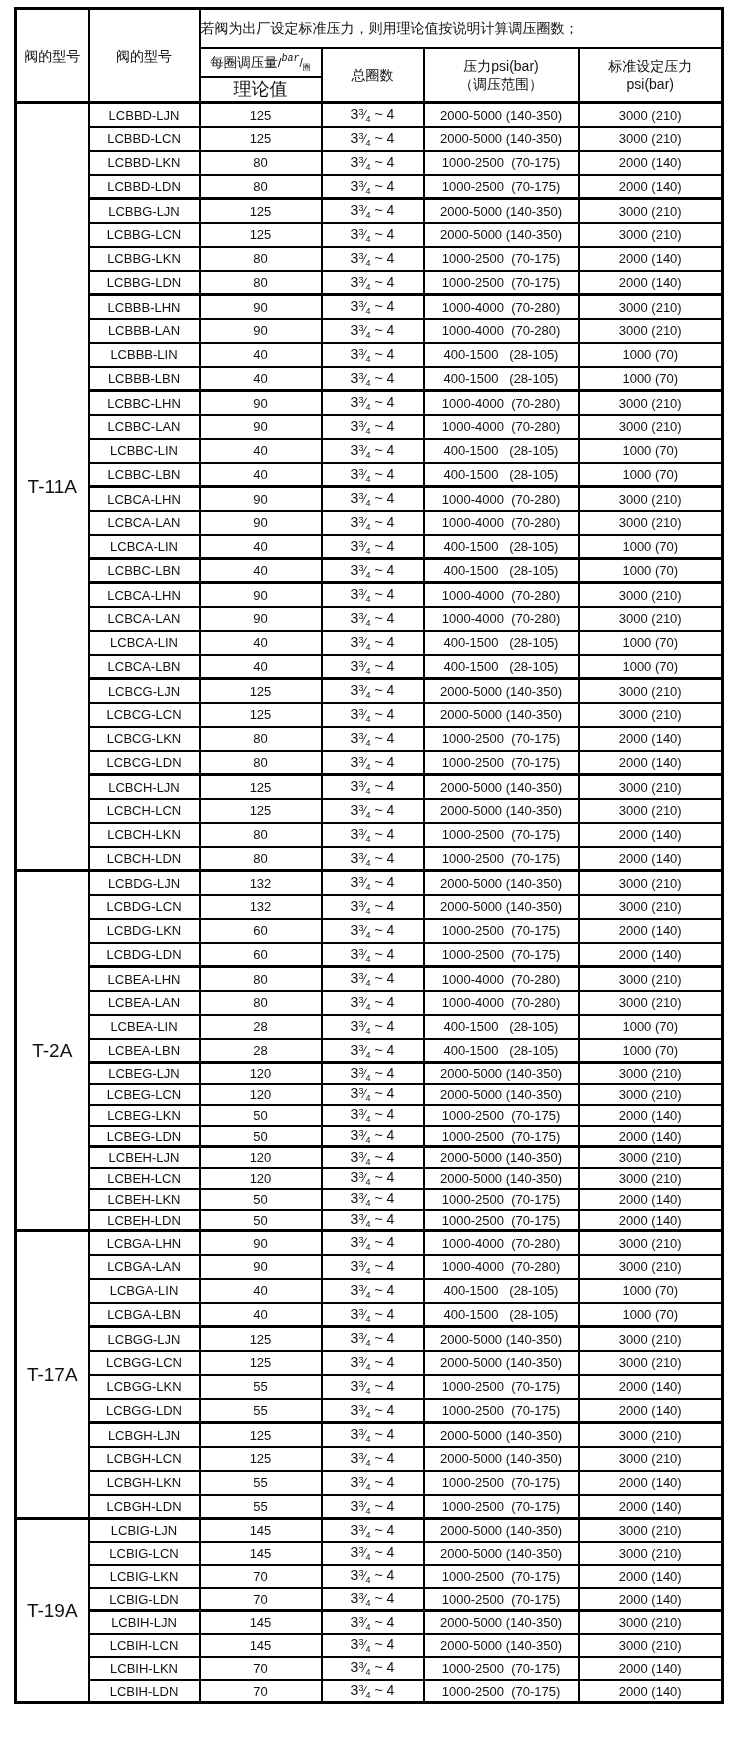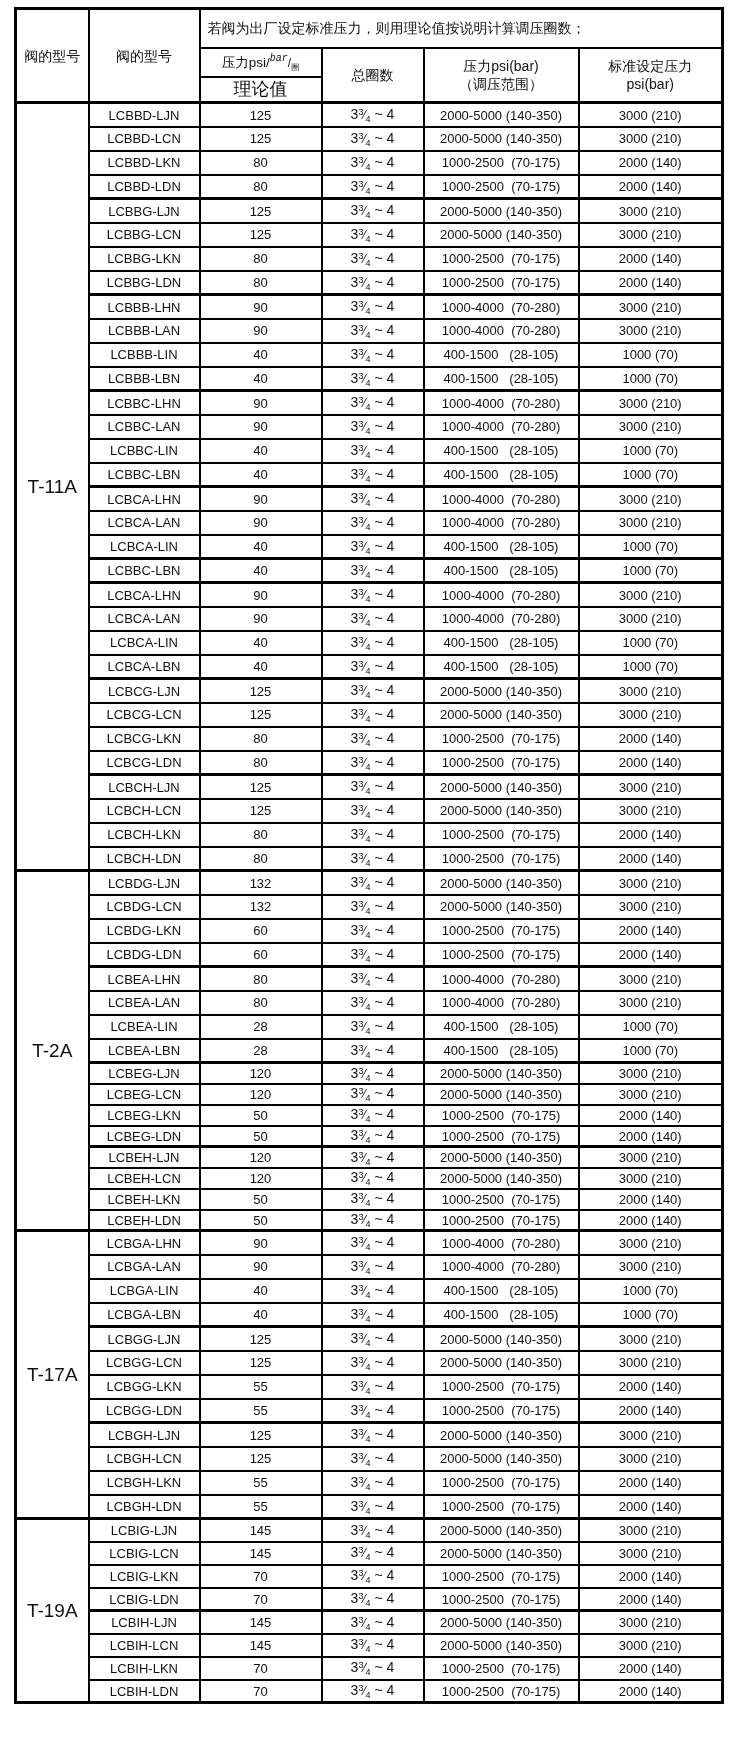--- a/index.html
+++ b/index.html
@@ -21,21 +21,20 @@
     text-align:center;
     vertical-align:middle;
     font-weight:normal;
     padding:0;
     overflow:hidden;
   }
   
   thead th{font-size:14px;line-height:1.3;}
   tr.hA th.note{
     text-align:left;
-    padding-left:7px;
     height:37px;
   }
   tr.hB th{height:27px;}
   tr.hC th{height:19px;font-size:18px;}
   th.adjust{font-size:13.5px;}
   .frn{
     font-family:Liberation Mono, monospace;
     font-style:italic;
     font-size:10px;
     vertical-align:6px;
@@ -73,21 +72,21 @@
       <col style="width:155px">
       <col style="width:144px">
     </colgroup>
     <thead>
       <tr class="hA">
         <th rowspan="3">阀的型号</th>
         <th rowspan="3">阀的型号</th>
         <th colspan="4" class="note">若阀为出厂设定标准压力，则用理论值按说明计算调压圈数；</th>
       </tr>
       <tr class="hB">
-        <th class="adjust"><span>压力psi/</span><span class="frn">bar</span><span class="frs">/</span><span class="frd">圈</span></th>
+        <th class="adjust"><span>每圈调压量/</span><span class="frn">bar</span><span class="frs">/</span><span class="frd">圈</span></th>
         <th rowspan="2">总圈数</th>
         <th rowspan="2"><span>压力psi(bar)</span><br><span>（调压范围）</span></th>
         <th rowspan="2"><span>标准设定压力</span><br><span>psi(bar)</span></th>
       </tr>
       <tr class="hC">
         <th>理论值</th>
       </tr>
     </thead>
     <tbody>
         <tr class="r g0 group-start">

